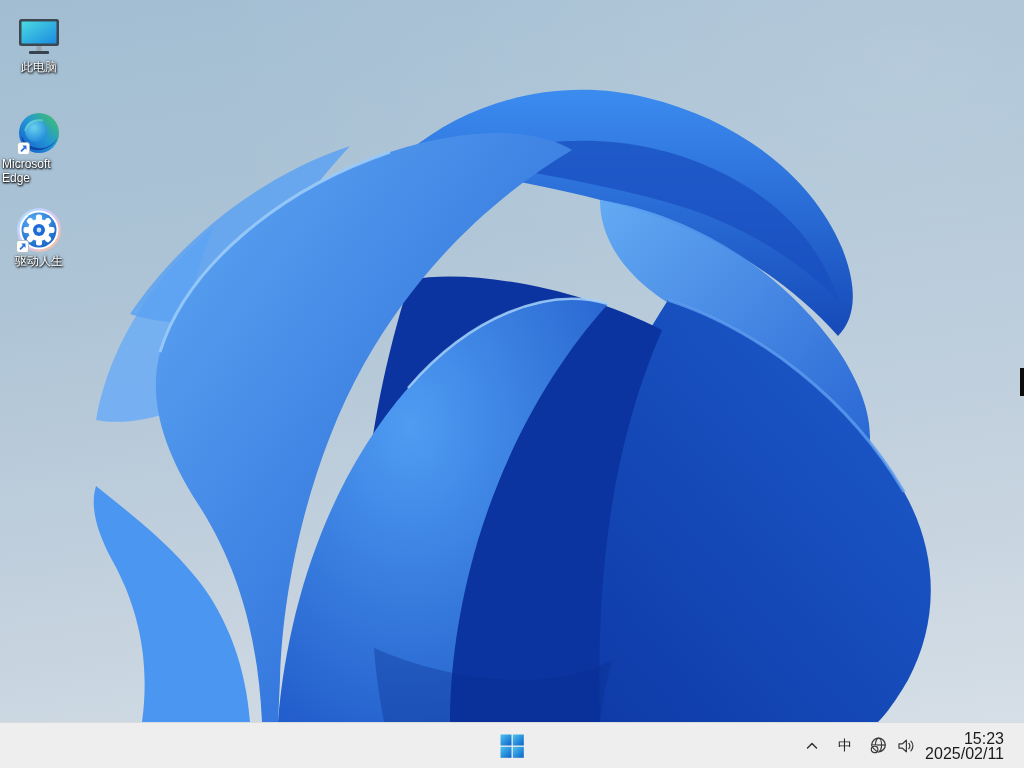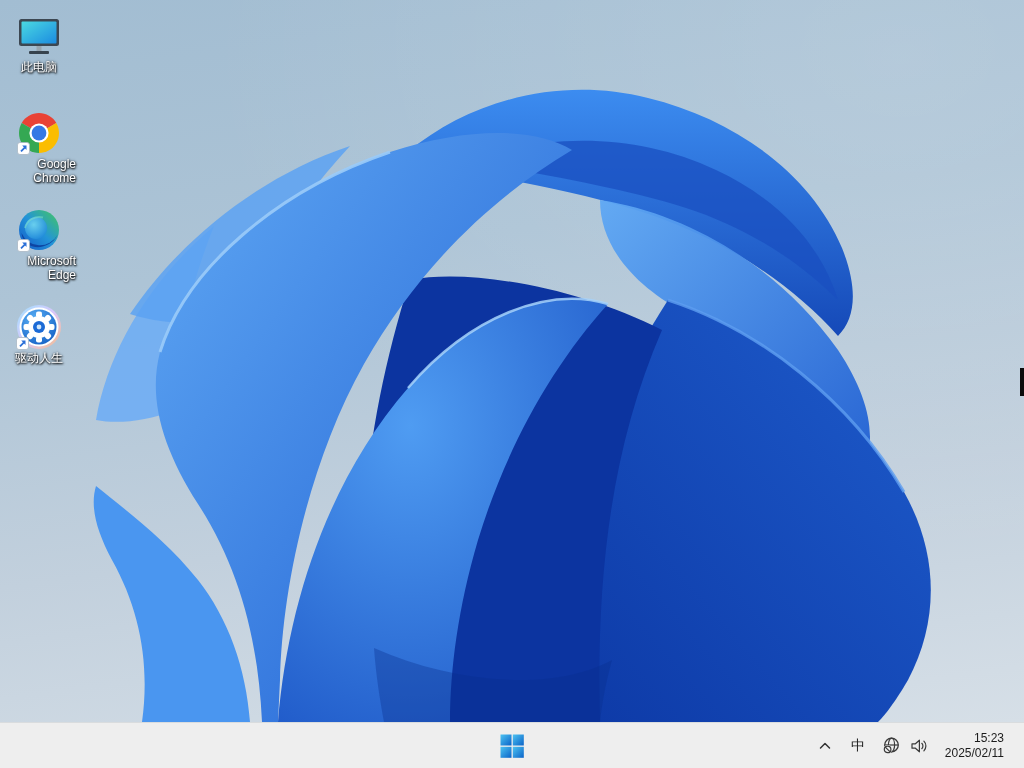--- a/index.html
+++ b/index.html
@@ -17,21 +17,21 @@
   }
   .bloom{position:absolute;left:0;top:0;width:1024px;height:722px;display:block;}
   
   .icon-col{position:absolute;left:1px;top:8px;display:flex;flex-direction:column;}
   .icon-cell{
     width:76px;height:97px;box-sizing:border-box;padding-top:6px;
     display:flex;flex-direction:column;align-items:center;border-radius:4px;cursor:default;
   }
   .icon-art{width:46px;height:44px;position:relative;display:flex;align-items:center;justify-content:center;}
   .icon-label{
-    margin-top:2px;font-size:12px;line-height:14px;color:#ffffff;text-align:right;
+    margin-top:2px;font-size:12px;line-height:14px;color:#ffffff;text-align:left;
     max-width:74px;
     text-shadow:0 1px 2px rgba(0,0,0,.9),0 0 3px rgba(0,0,0,.55),1px 1px 2px rgba(0,0,0,.7);
     word-break:break-word;
   }
   
   .taskbar{
     position:absolute;left:0;bottom:0;width:1024px;height:46px;box-sizing:border-box;
     background:#eeeeee;border-top:1px solid #d9dcde;
   }
   .start-button{
@@ -42,21 +42,21 @@
     position:absolute;right:0;top:0;height:100%;display:flex;align-items:center;
     padding-right:20px;
   }
   .tray-btn{height:34px;display:flex;align-items:center;justify-content:center;border-radius:4px;}
   .chevron-btn{width:30px;margin-right:6px;}
   .ime{width:24px;margin-right:10px;font-size:14px;color:#1b1b1b;}
   .net-btn{width:22px;margin-right:6px;}
   .vol-btn{width:22px;margin-right:8px;}
   .clock{
     display:flex;flex-direction:column;align-items:flex-end;justify-content:center;
-    font-size:12px;line-height:15px;color:#1b1b1b;min-width:66px;border-radius:4px;
+    font-size:16px;line-height:15px;color:#1b1b1b;min-width:66px;border-radius:4px;
   }
   
   .edge-handle{position:absolute;right:0;top:368px;width:4px;height:28px;background:#0b0b0b;}
 </style>
 </head>
 <body>
 
 <svg width="0" height="0" style="position:absolute">
   <defs>
     <g id="sc-arrow">
@@ -128,33 +128,20 @@
           <rect x="4.5" y="5.5" width="35" height="22" rx="1" fill="url(#scr)"></rect>
           <rect x="19.5" y="30" width="5" height="5" fill="#97a5b0"></rect>
           <rect x="12" y="35" width="20" height="3" rx="1" fill="#37434e"></rect>
         </svg>
       </div>
       <div class="icon-label">此电脑</div>
     </div>
 
 
 
-    <div class="icon-cell">
-      <div class="icon-art">
-        <svg width="44" height="44" viewBox="0 0 44 44">
-          <path d="M22,22 L4.68,12 A20,20 0 0 1 39.32,12 Z" fill="#e94235"></path>
-          <path d="M22,22 L39.32,12 A20,20 0 0 1 22,42 Z" fill="#fbbd00"></path>
-          <path d="M22,22 L22,42 A20,20 0 0 1 4.68,12 Z" fill="#34a853"></path>
-          <circle cx="22" cy="22" r="9.6" fill="#ffffff"></circle>
-          <circle cx="22" cy="22" r="7.4" fill="#3578e5"></circle>
-          <use href="#sc-arrow" x="0" y="31"></use>
-        </svg>
-      </div>
-      <div class="icon-label">Google Chrome</div>
-    </div>
 
     <div class="icon-cell">
       <div class="icon-art">
         <svg width="44" height="44" viewBox="0 0 44 44">
           <defs>
             <linearGradient id="edgeBase" x1="1" y1="0" x2="0" y2="1">
                 <stop offset="0" stop-color="#45c85e"></stop>
                 <stop offset="0.5" stop-color="#2394d8"></stop>
                 <stop offset="1" stop-color="#1257c8"></stop>
               </linearGradient>

